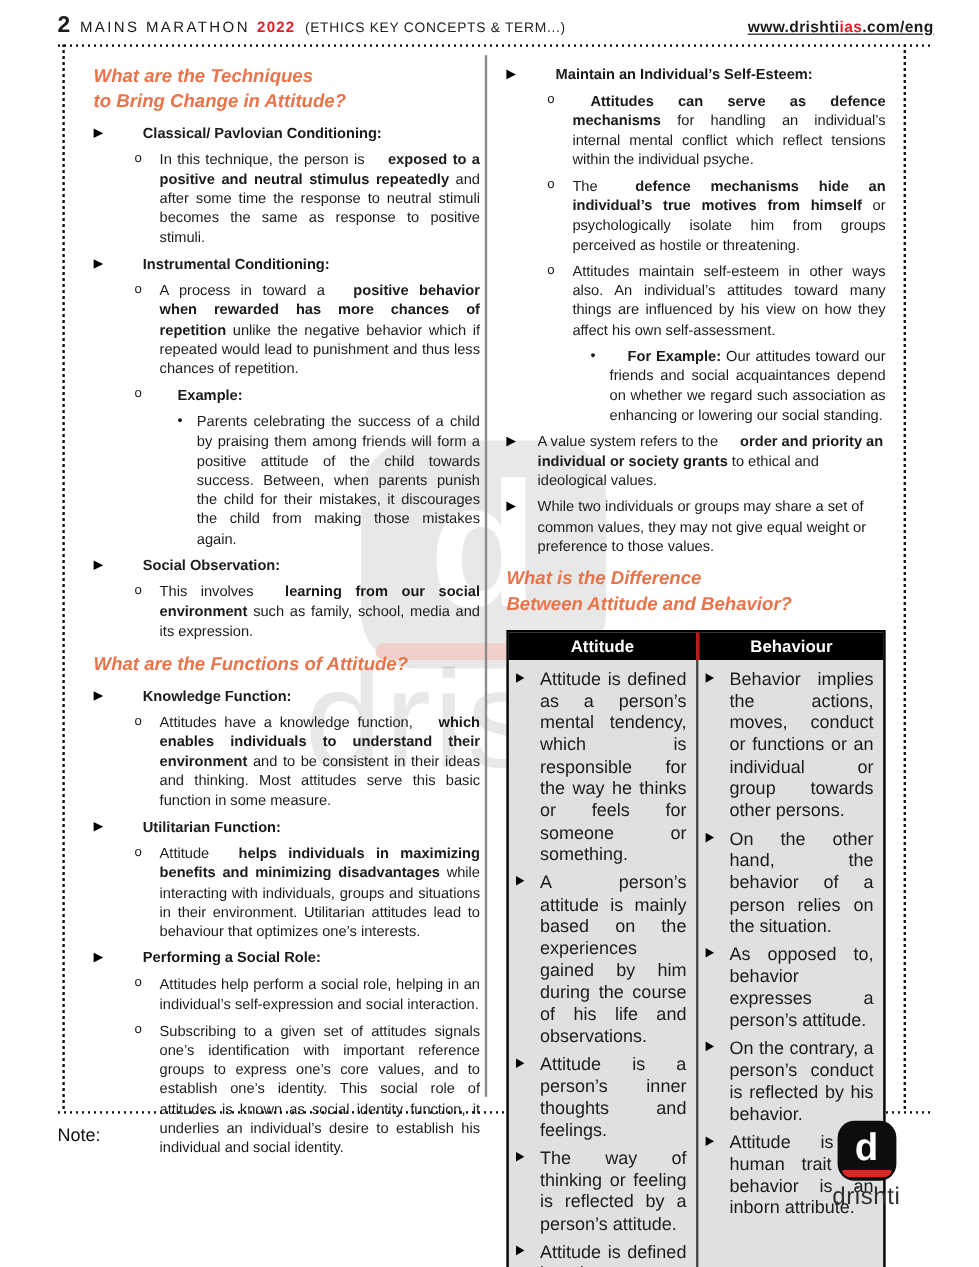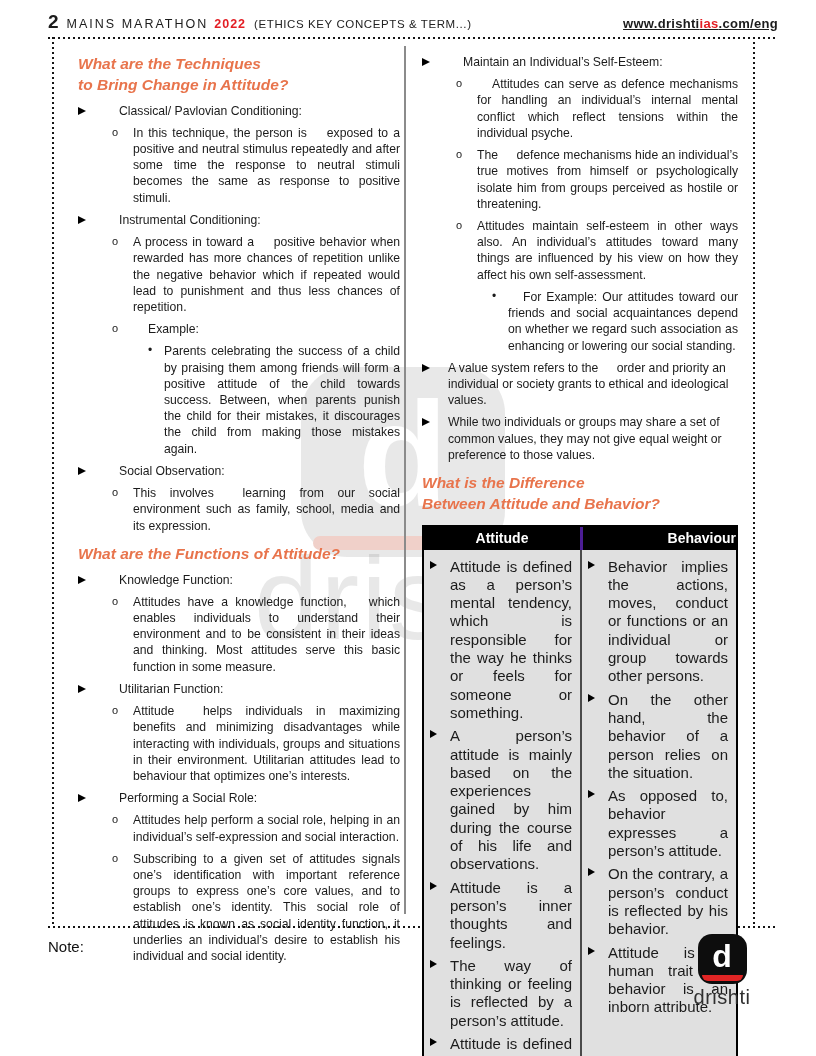--- a/index.html
+++ b/index.html
@@ -1,21 +1,21 @@
 <!DOCTYPE html>
 <html style="--accent-heading: #E8744C; --accent-red: #E31E24; --table-bg: #E0E0E0;"><head>
 <meta charset="utf-8">
 <style>
   * { margin:0; padding:0; box-sizing:border-box; }
   html,body { background:#fff; }
   body {
     width:816px; height:1056px; position:relative; overflow:hidden;
     font-family:"Liberation Sans", sans-serif; color:#1b1b1b;
   }
-  .b { font-weight:normal;padding-left:15px; }
+  .b { font-weight:bold;padding-left:15px; }
 
   
   .hdr { position:absolute; top:11px; left:48px; width:730px; display:flex; align-items:baseline; }
   .hdr-num { font-size:19px; font-weight:bold; margin-right:8px; }
   .hdr-series { font-size:12.5px; font-weight:500; letter-spacing:2px; }
   .hdr-year { font-size:12.5px; font-weight:bold; letter-spacing:1px; color:var(--accent-red,#e31e24); margin:0 8px 0 6px; }
   .hdr-topic { font-size:11.5px; letter-spacing:0.6px; color:#222; }
   .hdr-url { margin-left:auto; font-size:13px; font-weight:600; letter-spacing:0.3px;text-decoration:underline; }
   .hdr-url .red { color:var(--accent-red,#e31e24); }
 
@@ -54,21 +54,21 @@
   .lvl3 { padding-left:70px; } .lvl3 > .mk { width:16px; font-size:12px; line-height:1.3; }
   .tx { flex:1 1 auto; font-size:12.2px; line-height:1.33; text-align:justify; }
   .lvl1 > .tx { text-align:left; }
   .tri { display:inline-block; width:0; height:0;
     border-left:8px solid #000; border-top:4.5px solid transparent; border-bottom:4.5px solid transparent; }
 
   
   .cmp { margin-top:10px; border:2px solid #000; background:var(--table-bg,#e0e0e0); }
   .cmp-head { display:flex; background:#000; }
   .cmp-h { flex:1 1 50%; color:#fff; font-weight:bold; font-size:14px; text-align:center; padding:3px 0 4px; }
-  .cmp-h + .cmp-h { border-left:3px solid #4c1d95;text-align:right; }
+  .cmp-h + .cmp-h { border-left:3px solid #b91c1c; }
   .cmp-body { display:flex; align-items:stretch; }
   .cmp-cell { flex:1 1 50%; padding:8px 8px 6px 6px; }
   .cmp-cell + .cmp-cell { border-left:2px solid #4a4a4a; }
   .cmp .li { margin-bottom:5px; }
   .cmp .mk { width:20px; padding-top:3px; }
   .cmp .tri { border-left-width:7px; border-top-width:4px; border-bottom-width:4px; }
   .cmp .tx { font-size:15px; line-height:1.22; text-align:justify; }
 
   
   .note { position:absolute; left:48px; top:938px; font-size:15px; color:#111; z-index:1; }

